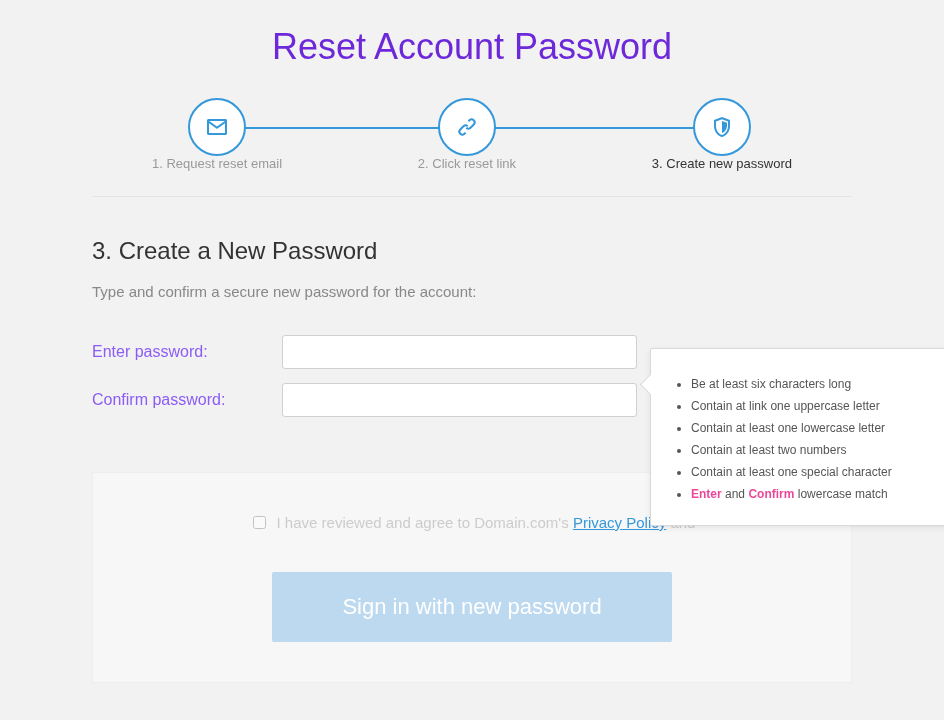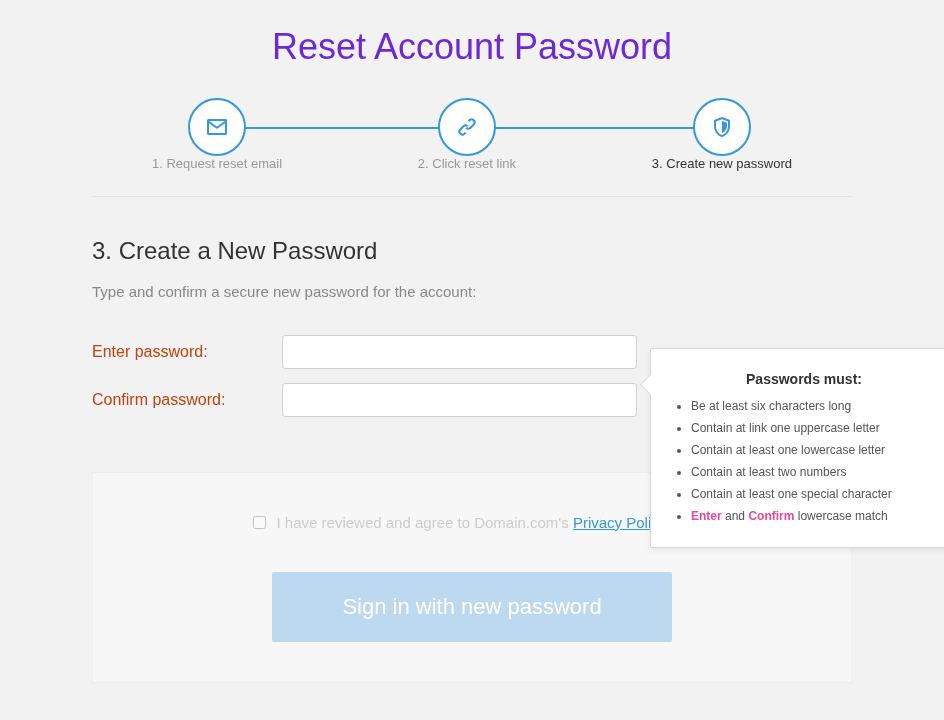--- a/index.html
+++ b/index.html
@@ -93,21 +93,21 @@
     margin:0 0 35px 0;
   }
   .form-row{
     display:flex;
     align-items:center;
     margin-bottom:14px;
   }
   .form-label{
     width:190px;
     font-size:16px;
-    color:#c2410c;
+    color:#8b5cf6;
     flex:0 0 auto;
   }
   .form-input{
     flex:1;
     height:34px;
     border:1px solid #d0d0d0;
     border-radius:3px;
     padding:4px 8px;
     font-size:14px;
     max-width:355px;
@@ -248,21 +248,20 @@
     <div class="agree-row">
       <input type="checkbox" style="">
       <span>
         <span>I have reviewed and agree to Domain.com's </span><a href="#">Privacy Policy</a><span> and </span>
       </span>
     </div>
     <button class="signin-btn" disabled="">Sign in with new password</button>
   </div>
 
   <div class="tooltip">
-    <h4>Passwords must:</h4>
     <ul>
       <li>Be at least six characters long</li>
       <li>Contain at link one uppercase letter</li>
       <li>Contain at least one lowercase letter</li>
       <li>Contain at least two numbers</li>
       <li>Contain at least one special character</li>
       <li>
         <b>Enter</b><span> and </span><b>Confirm</b><span> lowercase match</span>
       </li>
     </ul>

